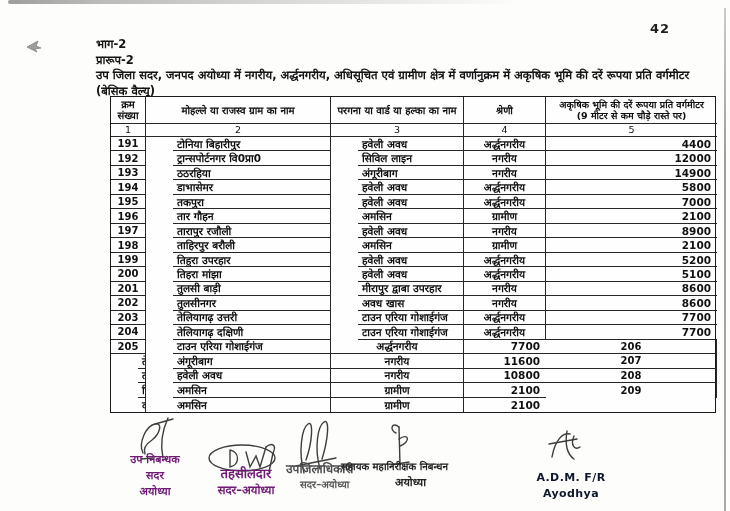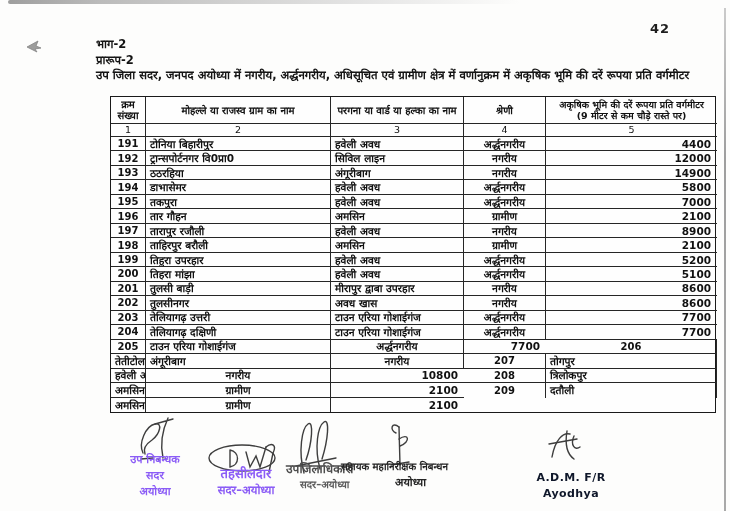--- a/index.html
+++ b/index.html
@@ -29,26 +29,26 @@
     grid-template-rows:27px 13px repeat(19,1fr);
     border:1.4px solid #1a1a1a;box-sizing:border-box;background:#fefefe;}
   .cell{border-right:1px solid #262626;border-bottom:1px solid #262626;
     display:flex;align-items:center;justify-content:center;
     font-size:10.5px;font-weight:700;overflow:hidden;white-space:nowrap;box-sizing:border-box;color:#111;}
   .cell.c5{border-right:none;}
   .rate-table .cell:nth-last-child(-n+5){border-bottom:none;}
   .hcell{flex-direction:column;line-height:11px;font-size:10px;text-align:center;white-space:normal;padding:1px 2px;}
   .hcell .sub{font-size:9.5px;}
   .ncell{font-size:9.5px;font-weight:400;line-height:10px;}
-  .cell.left{justify-content:flex-start;padding-left:4px;}
+  .cell.left{justify-content:flex-start;padding-left:4px;margin-left:27px;}
   .cell.right{justify-content:flex-end;padding-right:6px;}
   .cell.sn{font-size:10px;}
 
   
-  .sig-text{position:absolute;text-align:center;color:#8b5cf6;}
+  .sig-text{position:absolute;text-align:center;color:#701a75;}
   .sig-text div{line-height:16px;font-size:11px;font-weight:600;white-space:nowrap;}
   .sig1{left:108px;top:452px;width:94px;}
   .sig2{left:196px;top:466px;width:100px;}
   .sig2 .big{font-size:13px;font-weight:700;}
   .sig2 .small{font-size:11.5px;font-weight:700;}
   .sig3a{left:286px;top:461px;width:110px;text-align:left;color:#4d4d4d;}
   .sig3a .l1{font-size:12px;}
   .sig3a .l2{font-size:10px;padding-left:14px;color:#5a5a5a;}
   .sig3b{left:341px;top:459px;width:180px;text-align:left;color:#242424;}
   .sig3b .l1{font-size:10px;font-weight:700;}
@@ -66,20 +66,21 @@
 <svg class="cursor-mark" viewBox="0 0 20 18">
   <path d="M3,10 L14,4 L12,9 L17,11 L11,12 L13,15 Z" fill="#7d7d7d" stroke="#5c5c5c" stroke-width="0.8"></path>
 </svg>
 
 <div class="page-number">42</div>
 
 <div class="headings">
   <div>भाग-2</div>
   <div>प्रारूप-2</div>
   <div>उप जिला सदर, जनपद अयोध्या में नगरीय, अर्द्धनगरीय, अधिसूचित एवं ग्रामीण क्षेत्र में वर्णानुक्रम में अकृषिक भूमि की दरें रूपया प्रति वर्गमीटर</div>
+  <div>(बेसिक वैल्यू)</div>
 </div>
 
 <div class="rate-table">
   <div class="cell hcell c1">क्रम संख्या</div>
   <div class="cell hcell c2">मोहल्ले या राजस्व ग्राम का नाम</div>
   <div class="cell hcell c3">परगना या वार्ड या हल्का का नाम</div>
   <div class="cell hcell c4">श्रेणी</div>
   <div class="cell hcell c5">
     <div class="sub">अकृषिक भूमि की दरें  रूपया प्रति वर्गमीटर</div>
     <div class="sub">(9 मीटर से कम चौड़े रास्ते पर)</div>
@@ -176,20 +177,21 @@
 
   <div class="cell sn c1">205</div>
   <div class="cell left c3">टाउन एरिया गोशाईगंज</div>
   <div class="cell c4">अर्द्धनगरीय</div>
   <div class="cell right c5">7700</div>
 
   <div class="cell sn c1">206</div>
   <div class="cell left c2">तेतीटोला</div>
   <div class="cell left c3">अंगूरीबाग</div>
   <div class="cell c4">नगरीय</div>
+  <div class="cell right c5">11600</div>
 
   <div class="cell sn c1">207</div>
   <div class="cell left c2">तोगपुर</div>
   <div class="cell left c3">हवेली अवध</div>
   <div class="cell c4">नगरीय</div>
   <div class="cell right c5">10800</div>
 
   <div class="cell sn c1">208</div>
   <div class="cell left c2">त्रिलोकपुर</div>
   <div class="cell left c3">अमसिन</div>

